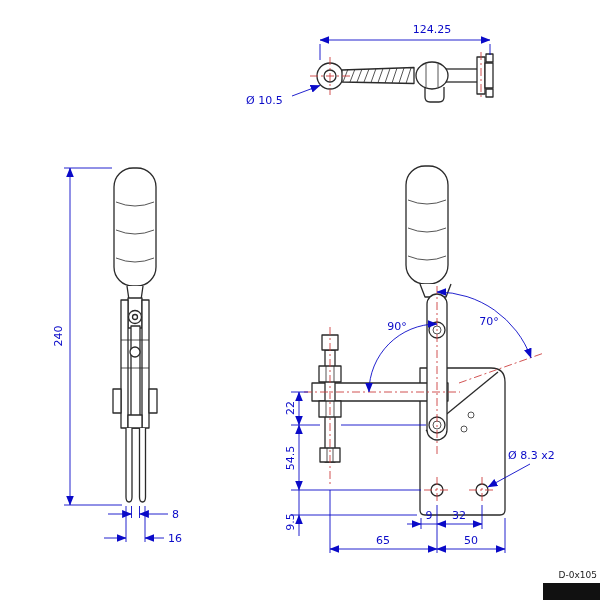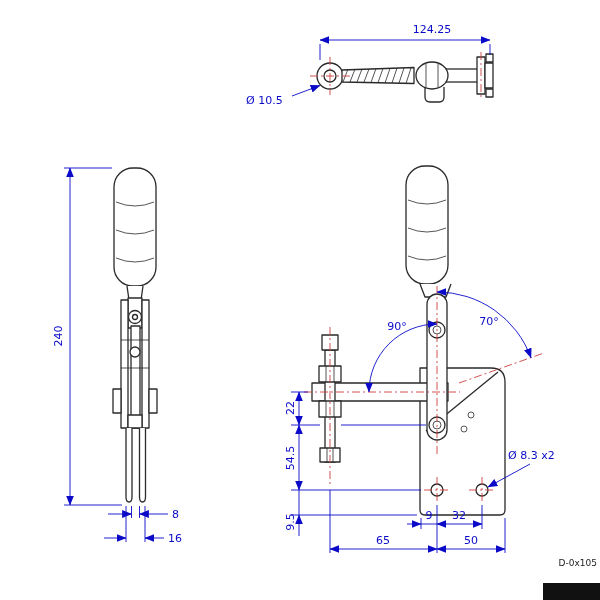--- a/index.html
+++ b/index.html
@@ -13,21 +13,21 @@
     font-family:"DejaVu Sans", sans-serif;overflow:hidden;
   }
   svg{position:absolute;left:0;top:0;}
   .part  {stroke:var(--outline);stroke-width:1.3;fill:none;stroke-linejoin:round;}
   .partf {stroke:var(--outline);stroke-width:1.3;fill:#ffffff;stroke-linejoin:round;}
   .thin  {stroke:var(--outline);stroke-width:0.8;fill:none;}
   .dim   {stroke:var(--dim);stroke-width:0.9;fill:none;}
   .dimtext{fill:var(--dim);font-size:11px;}
   .cline {stroke:var(--cline);stroke-width:0.9;fill:none;stroke-dasharray:8 3 2 3;}
   .footer-bar{position:absolute;right:0;bottom:0;width:57px;height:17px;background:#111111;}
-  .footer-text{position:absolute;right:3px;bottom:32px;font-size:9px;color:#222222;}
+  .footer-text{position:absolute;right:3px;bottom:20px;font-size:9px;color:#222222;}
 </style>
 </head>
 <body>
 
 <svg width="600" height="600" viewBox="0 0 600 600">
   <defs>
     <marker id="ae" viewBox="0 0 10 8" markerWidth="11" markerHeight="9" refX="9.5" refY="4" orient="auto">
       <path d="M0,0 L10,4 L0,8 Z" fill="#0a0ac8"></path>
     </marker>
     <marker id="as" viewBox="0 0 10 8" markerWidth="11" markerHeight="9" refX="0.5" refY="4" orient="auto">

